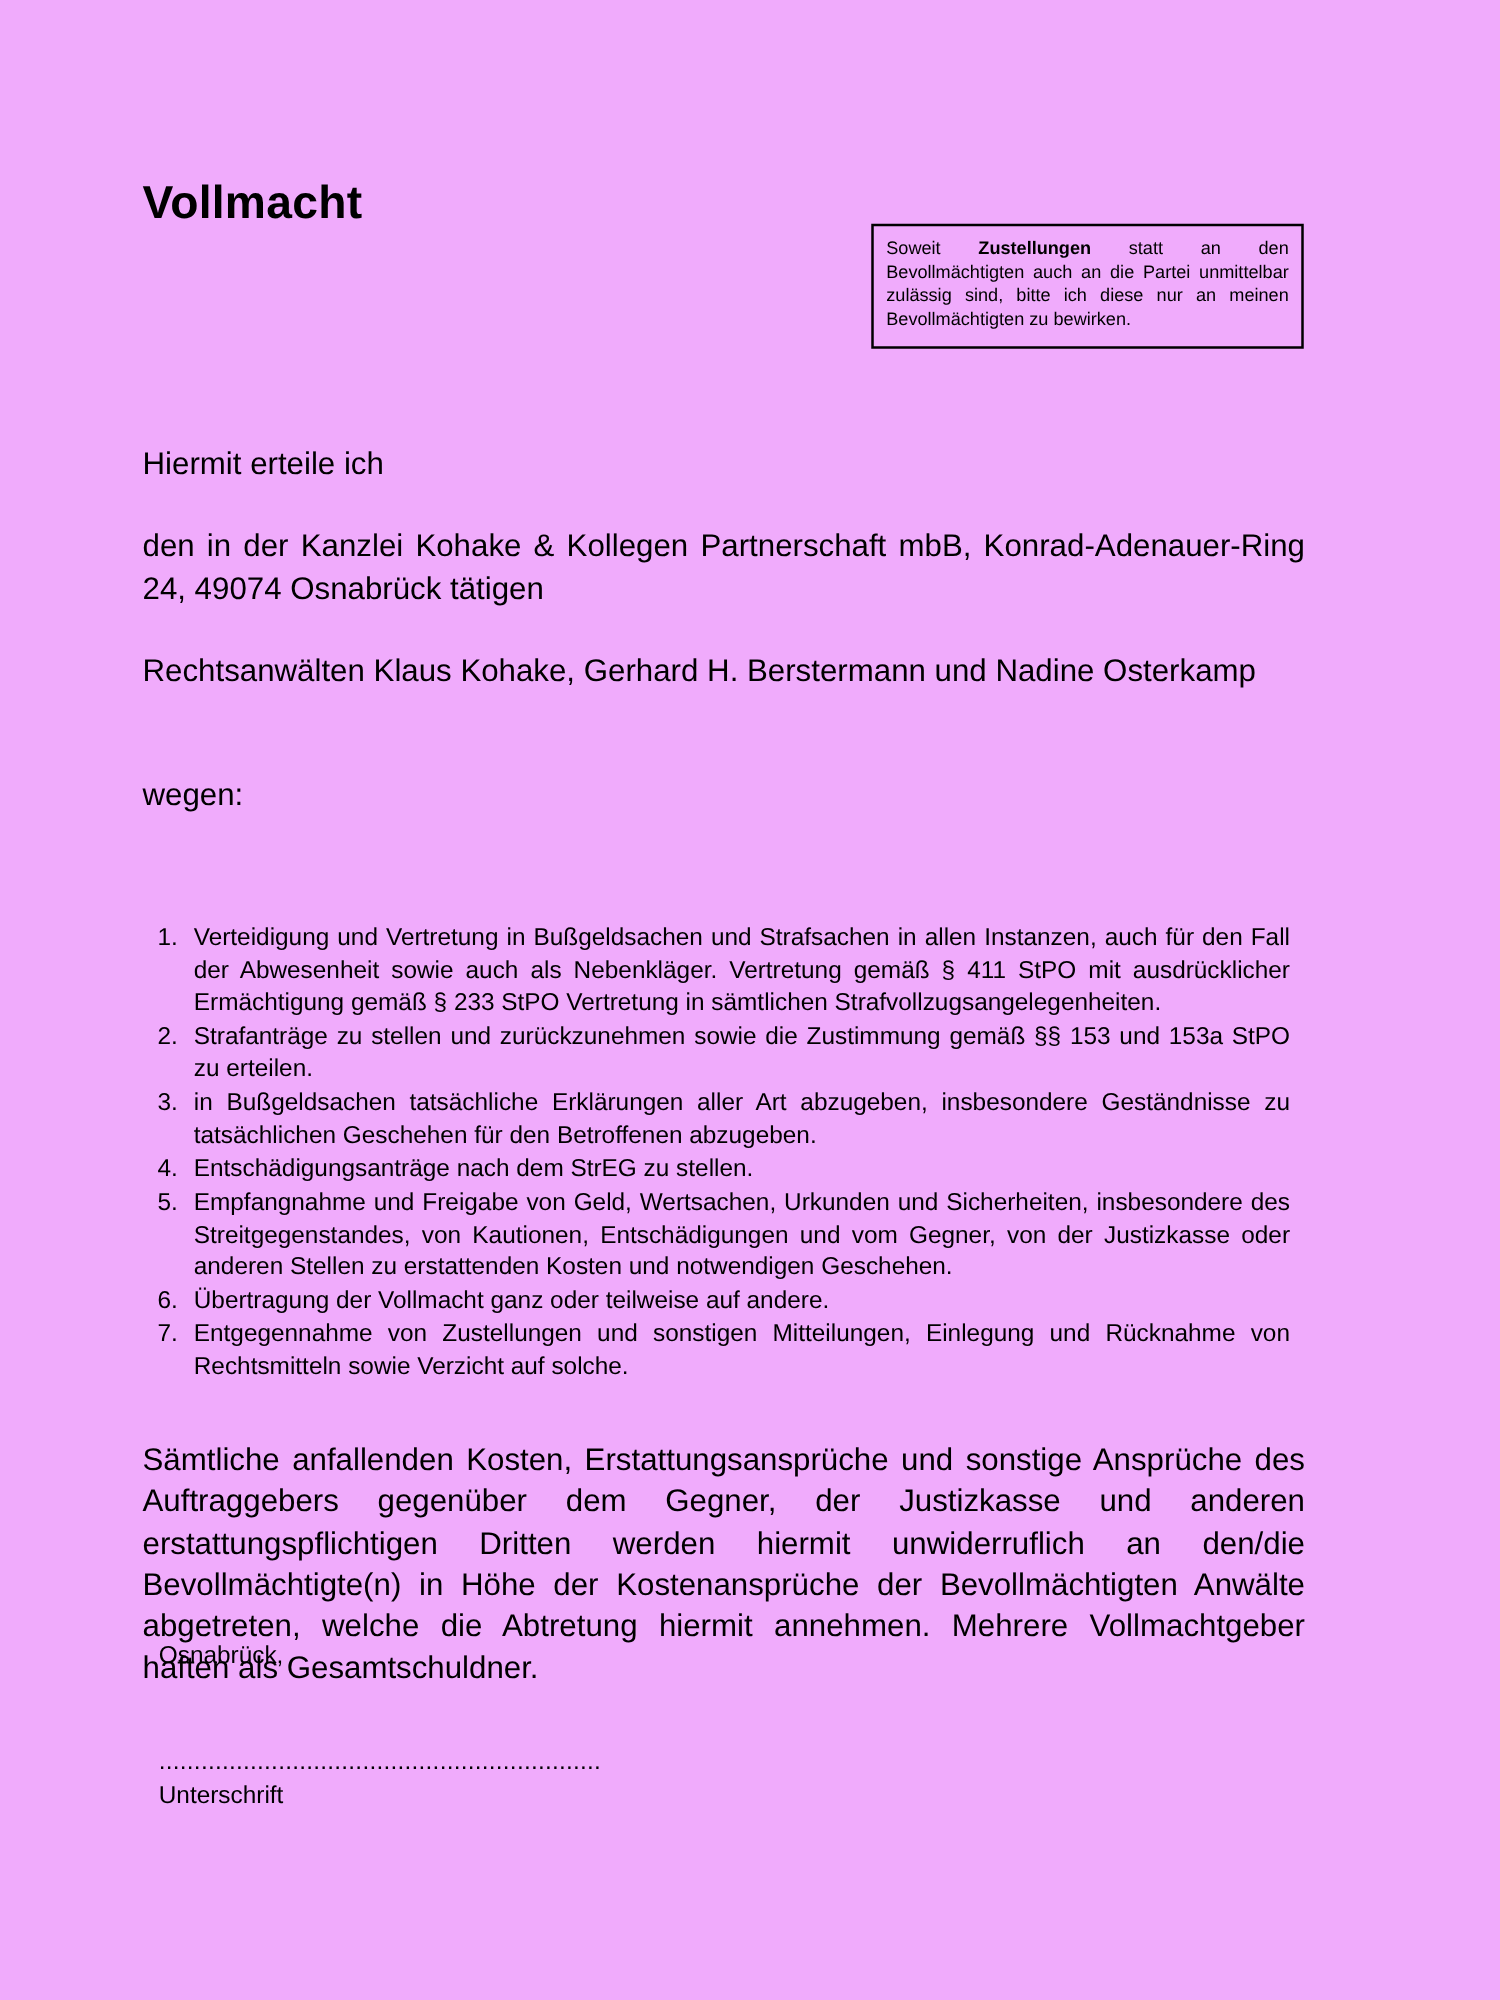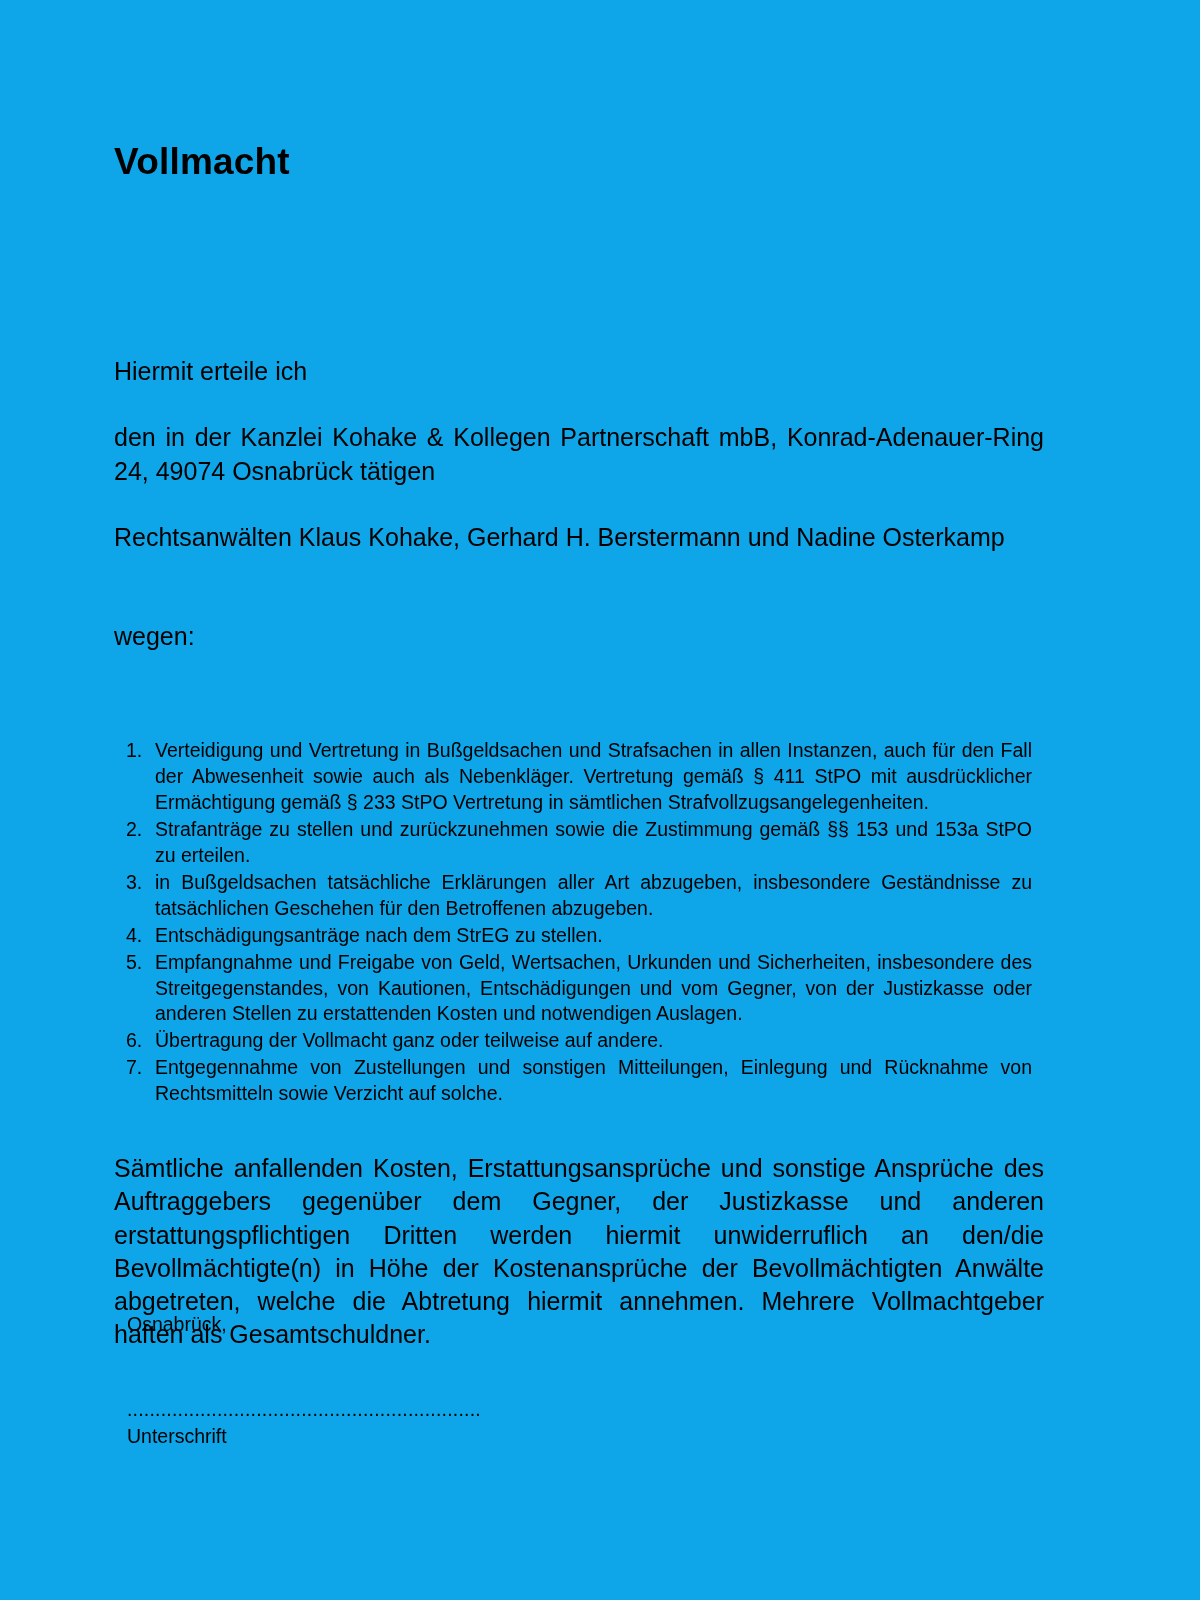--- a/index.html
+++ b/index.html
@@ -16,21 +16,21 @@
     color: #000000;
     -webkit-font-smoothing: antialiased;
   }
 
   .page {
     position: absolute;
     left: 0;
     top: 0;
     width: 1200px;
     height: 1600px;
-    background: #0ea5e9;
+    background: #f0abfc;
     overflow: hidden;
   }
 
   
   .doc-title {
     position: absolute;
     left: 114px;
     top: 117px;
     font-size: 37px;
     font-weight: bold;
@@ -139,20 +139,23 @@
     line-height: 1.33;
   }
 </style>
 </head>
 <body>
 
 <div class="page">
 
   <h1 class="doc-title">Vollmacht</h1>
 
+  <div class="notice-box">
+    <p class="notice-text"><span>Soweit </span><span class="bold">Zustellungen</span><span> statt an den Bevollmächtigten auch an die Partei unmittelbar zulässig sind, bitte ich diese nur an meinen Bevollmächtigten zu bewirken.</span></p>
+  </div>
 
   <div class="body-col">
 
     <p class="para nojustify">Hiermit erteile ich</p>
 
     <div class="gap-md"></div>
 
     <p class="para">den in der Kanzlei Kohake &amp; Kollegen Partnerschaft mbB, Konrad-Adenauer-Ring 24, 49074 Osnabrück tätigen</p>
 
     <div class="gap-md"></div>
@@ -169,21 +172,21 @@
     <div class="gap-lg"></div>
 
 
     <div class="gap-sm"></div>
 
     <ol class="befugnisse">
       <li>Verteidigung und Vertretung in Bußgeldsachen und Strafsachen in allen Instanzen, auch für den Fall der Abwesenheit sowie auch als Nebenkläger. Vertretung gemäß § 411 StPO mit ausdrücklicher Ermächtigung gemäß § 233 StPO Vertretung in sämtlichen Strafvollzugsangelegenheiten.</li>
       <li>Strafanträge zu stellen und zurückzunehmen sowie die Zustimmung gemäß §§ 153 und 153a StPO zu erteilen.</li>
       <li>in Bußgeldsachen tatsächliche Erklärungen aller Art abzugeben, insbesondere Geständnisse zu tatsächlichen Geschehen für den Betroffenen abzugeben.</li>
       <li>Entschädigungsanträge nach dem StrEG zu stellen.</li>
-      <li>Empfangnahme und Freigabe von Geld, Wertsachen, Urkunden und Sicherheiten, insbesondere des Streitgegenstandes, von Kautionen, Entschädigungen und vom Gegner, von der Justizkasse oder anderen Stellen zu erstattenden Kosten und notwendigen Auslagen.</li>
+      <li>Empfangnahme und Freigabe von Geld, Wertsachen, Urkunden und Sicherheiten, insbesondere des Streitgegenstandes, von Kautionen, Entschädigungen und vom Gegner, von der Justizkasse oder anderen Stellen zu erstattenden Kosten und notwendigen Geschehen.</li>
       <li>Übertragung der Vollmacht ganz oder teilweise auf andere.</li>
       <li>Entgegennahme von Zustellungen und sonstigen Mitteilungen, Einlegung und Rücknahme von Rechtsmitteln sowie Verzicht auf solche.</li>
     </ol>
 
     <div class="gap-md"></div>
 
     <p class="para">Sämtliche anfallenden Kosten, Erstattungsansprüche und sonstige Ansprüche des Auftraggebers gegenüber dem Gegner, der Justizkasse und anderen erstattungspflichtigen Dritten werden hiermit unwiderruflich an den/die Bevollmächtigte(n) in Höhe der Kostenansprüche der Bevollmächtigten Anwälte abgetreten, welche die Abtretung hiermit annehmen. Mehrere Vollmachtgeber haften als Gesamtschuldner.</p>
 
   </div>
 

